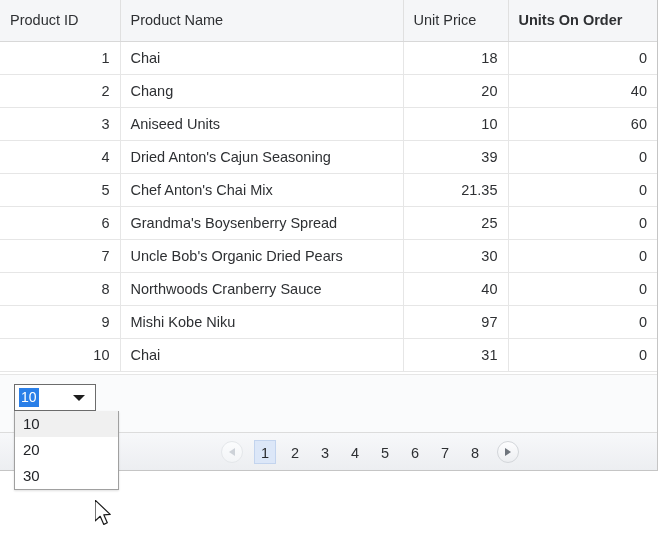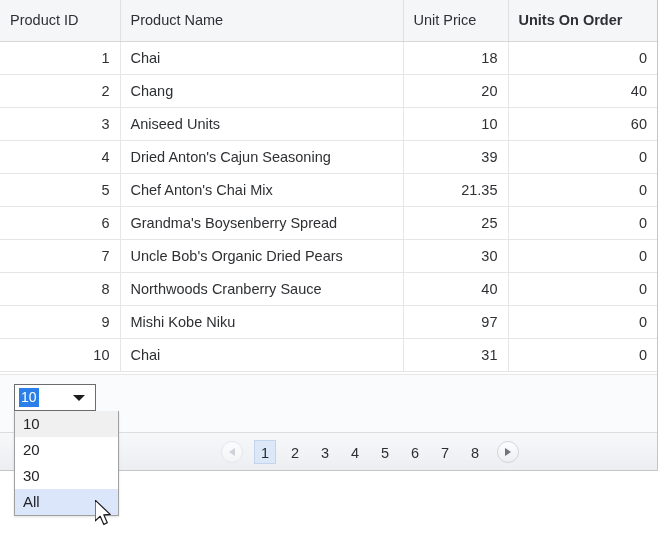--- a/index.html
+++ b/index.html
@@ -338,21 +338,20 @@
 
   <div class="combo">
     <span class="combo-value">10</span>
     <span class="combo-arrow"></span>
   </div>
 
   <div class="combo-list">
     <div class="combo-option current">10</div>
     <div class="combo-option">20</div>
     <div class="combo-option">30</div>
-    <div class="combo-option hover">All</div>
   </div>
 
   <span class="cursor">
     <svg width="20" height="30" viewBox="0 0 20 30">
       <polygon points="0,0 0,21 5.2,16.3 8.8,24.4 12.3,22.8 8.8,14.8 15.2,14.4" fill="#ffffff" stroke="#1a1a1a" stroke-width="1.2" stroke-linejoin="round"></polygon>
     </svg>
   </span>
 
 </div>
 

